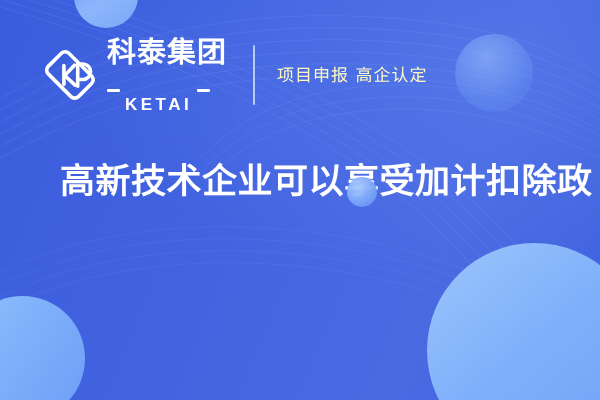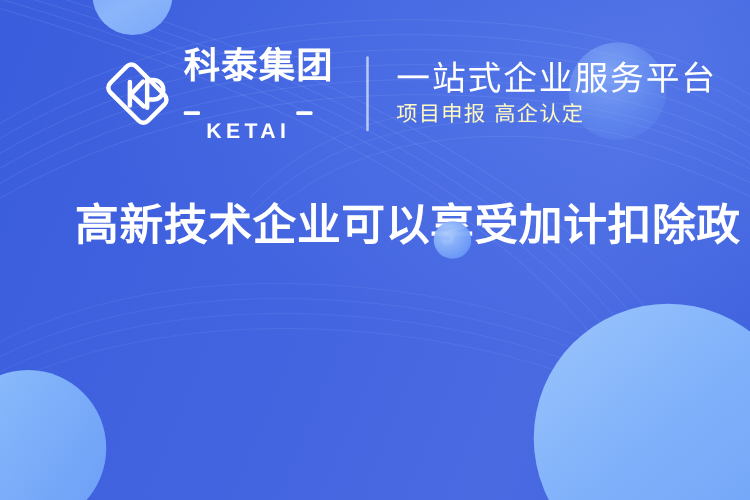--- a/index.html
+++ b/index.html
@@ -63,21 +63,21 @@
     background: linear-gradient(140deg, #9cc5fc 0%, #7eb0fa 48%, #6fa1f8 100%);
   }
 
   
   .header {
     position: absolute;
     left: 0; right: 0; top: 38px;
     height: 74px;
     display: flex;
     align-items: center;
-    padding-left: 84px;
+    padding-left: 44px;
     box-sizing: border-box;
   }
   .logo-lockup {
     display: flex;
     align-items: center;
     gap: 11px;
   }
   .logo-mark {
     width: 52px;
     height: 52px;
@@ -233,21 +233,20 @@
           <span class="rule"></span>
           <span class="letters">KETAI</span>
           <span class="rule"></span>
         </div>
       </div>
     </div>
 
     <div class="divider"></div>
 
     <div class="tagline">
-      <div class="tagline-main">一站式企业服务平台</div>
       <div class="tagline-sub">项目申报 高企认定</div>
     </div>
   </div>
 
   <div class="headline">
     <span class="headline-line">高新技术企业可以享受加计扣除政</span>
   </div>
 
   <div class="blob blob-headline-dot"></div>
 

